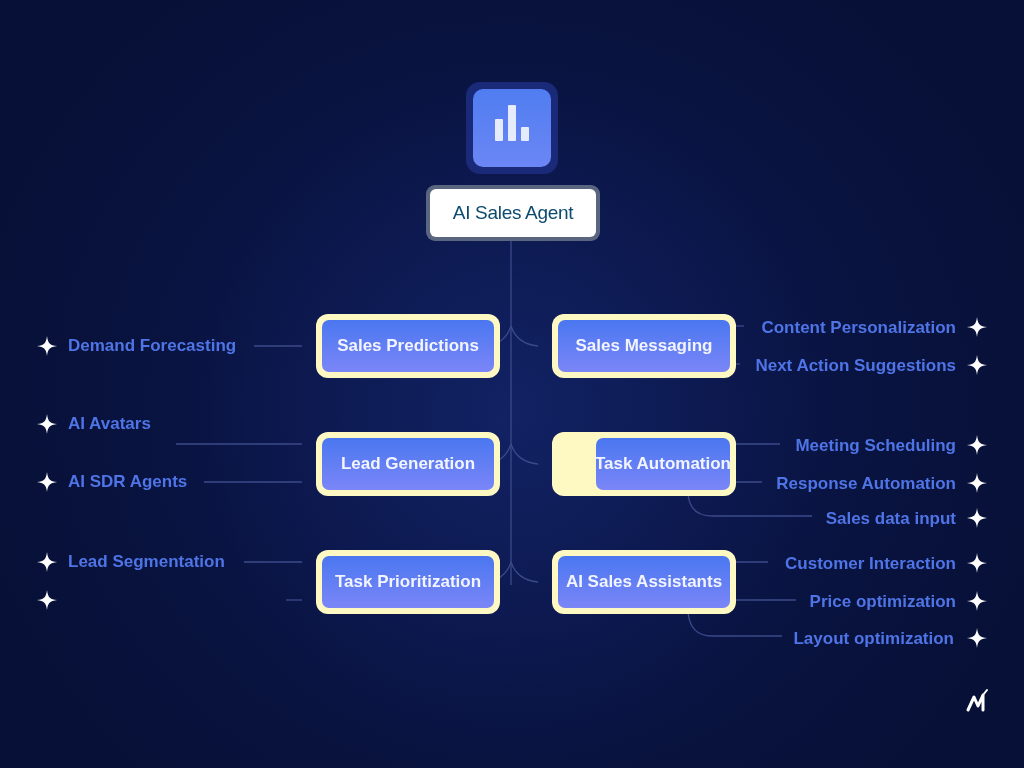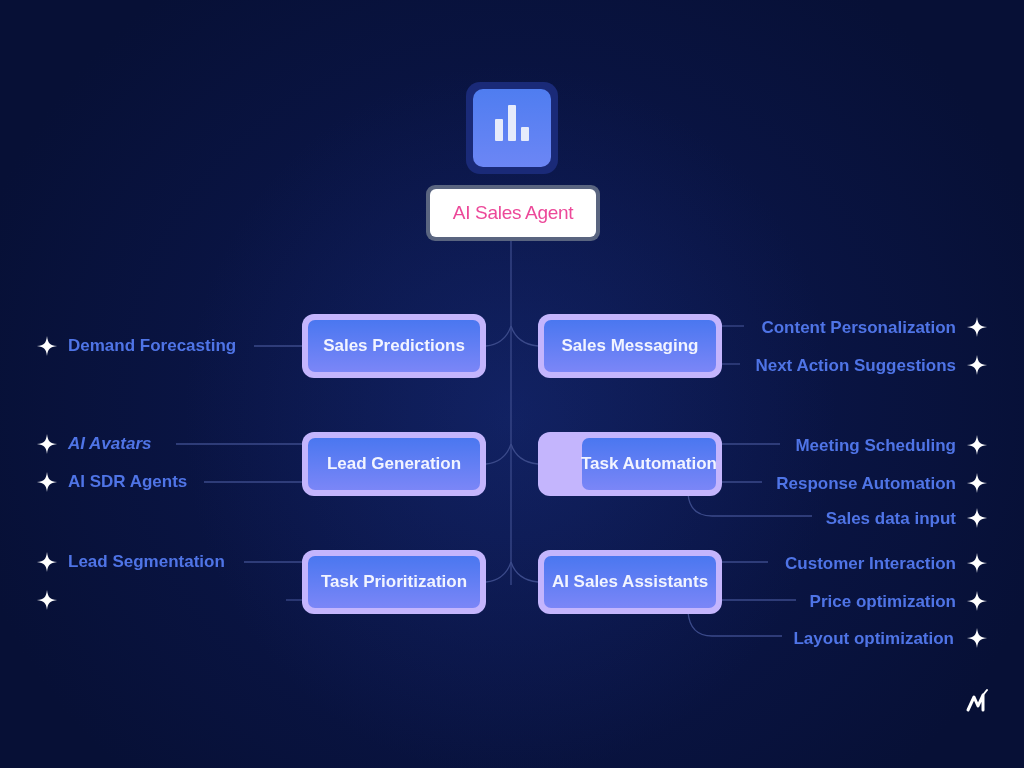--- a/index.html
+++ b/index.html
@@ -24,25 +24,25 @@
     background: linear-gradient(180deg, #4f7df0 0%, #6c86f5 100%);
   }
   .bar { position:absolute; bottom:26px; width:8px; background:#e6ebfb; border-radius:1px; }
   .root-label {
     position:absolute; left:426px; top:185px; width:174px; height:56px;
     border-radius:9px; background:#5a6580; box-sizing:border-box; padding:4px;
   }
   .root-label .inner {
     width:100%; height:100%; background:#ffffff; border-radius:6px;
     display:flex; align-items:center; justify-content:center;
-    font-size:19px; color:#ec4899; letter-spacing:-0.3px;
+    font-size:19px; color:#0c4a6e; letter-spacing:-0.3px;
   }
   .node {
     position:absolute; width:184px; height:64px; border-radius:12px;
-    background:#c4b5fd; box-sizing:border-box; padding:6px;
+    background:#fef9c3; box-sizing:border-box; padding:6px;margin-left:14px;
   }
   .node .inner {
     width:100%; height:100%; border-radius:7px;
     background: linear-gradient(180deg, #4a77f0 0%, #7b86f7 100%);
     display:flex; align-items:center; justify-content:center;
     color:#f2f4ff; font-size:17px; font-weight:bold; white-space:nowrap;
   }
   .leaf {
     position:absolute; display:flex; align-items:center; gap:10px;
     font-size:17px; font-weight:bold; color:#4f74e6; white-space:nowrap; height:24px;
@@ -119,21 +119,21 @@
 <div class="node" style="left:538px; top:550px;">
   <div class="inner">AI Sales Assistants</div>
 </div>
 
 <div class="leaf left" style="top:334px;">
   <svg class="star" viewBox="0 0 24 24">
       <path d="M12 1 C13 9 15 11 23 12 C15 13 13 15 12 23 C11 15 9 13 1 12 C9 11 11 9 12 1Z" fill="#fff"></path>
     </svg>
   <span>Demand Forecasting</span>
 </div>
-<div class="leaf left" style="top:432px;font-style:italic;">
+<div class="leaf left" style="top:412px;">
   <svg class="star" viewBox="0 0 24 24">
       <path d="M12 1 C13 9 15 11 23 12 C15 13 13 15 12 23 C11 15 9 13 1 12 C9 11 11 9 12 1Z" fill="#fff"></path>
     </svg>
   <span>AI Avatars</span>
 </div>
 <div class="leaf left" style="top:470px;">
   <svg class="star" viewBox="0 0 24 24">
       <path d="M12 1 C13 9 15 11 23 12 C15 13 13 15 12 23 C11 15 9 13 1 12 C9 11 11 9 12 1Z" fill="#fff"></path>
     </svg>
   <span>AI SDR Agents</span>

